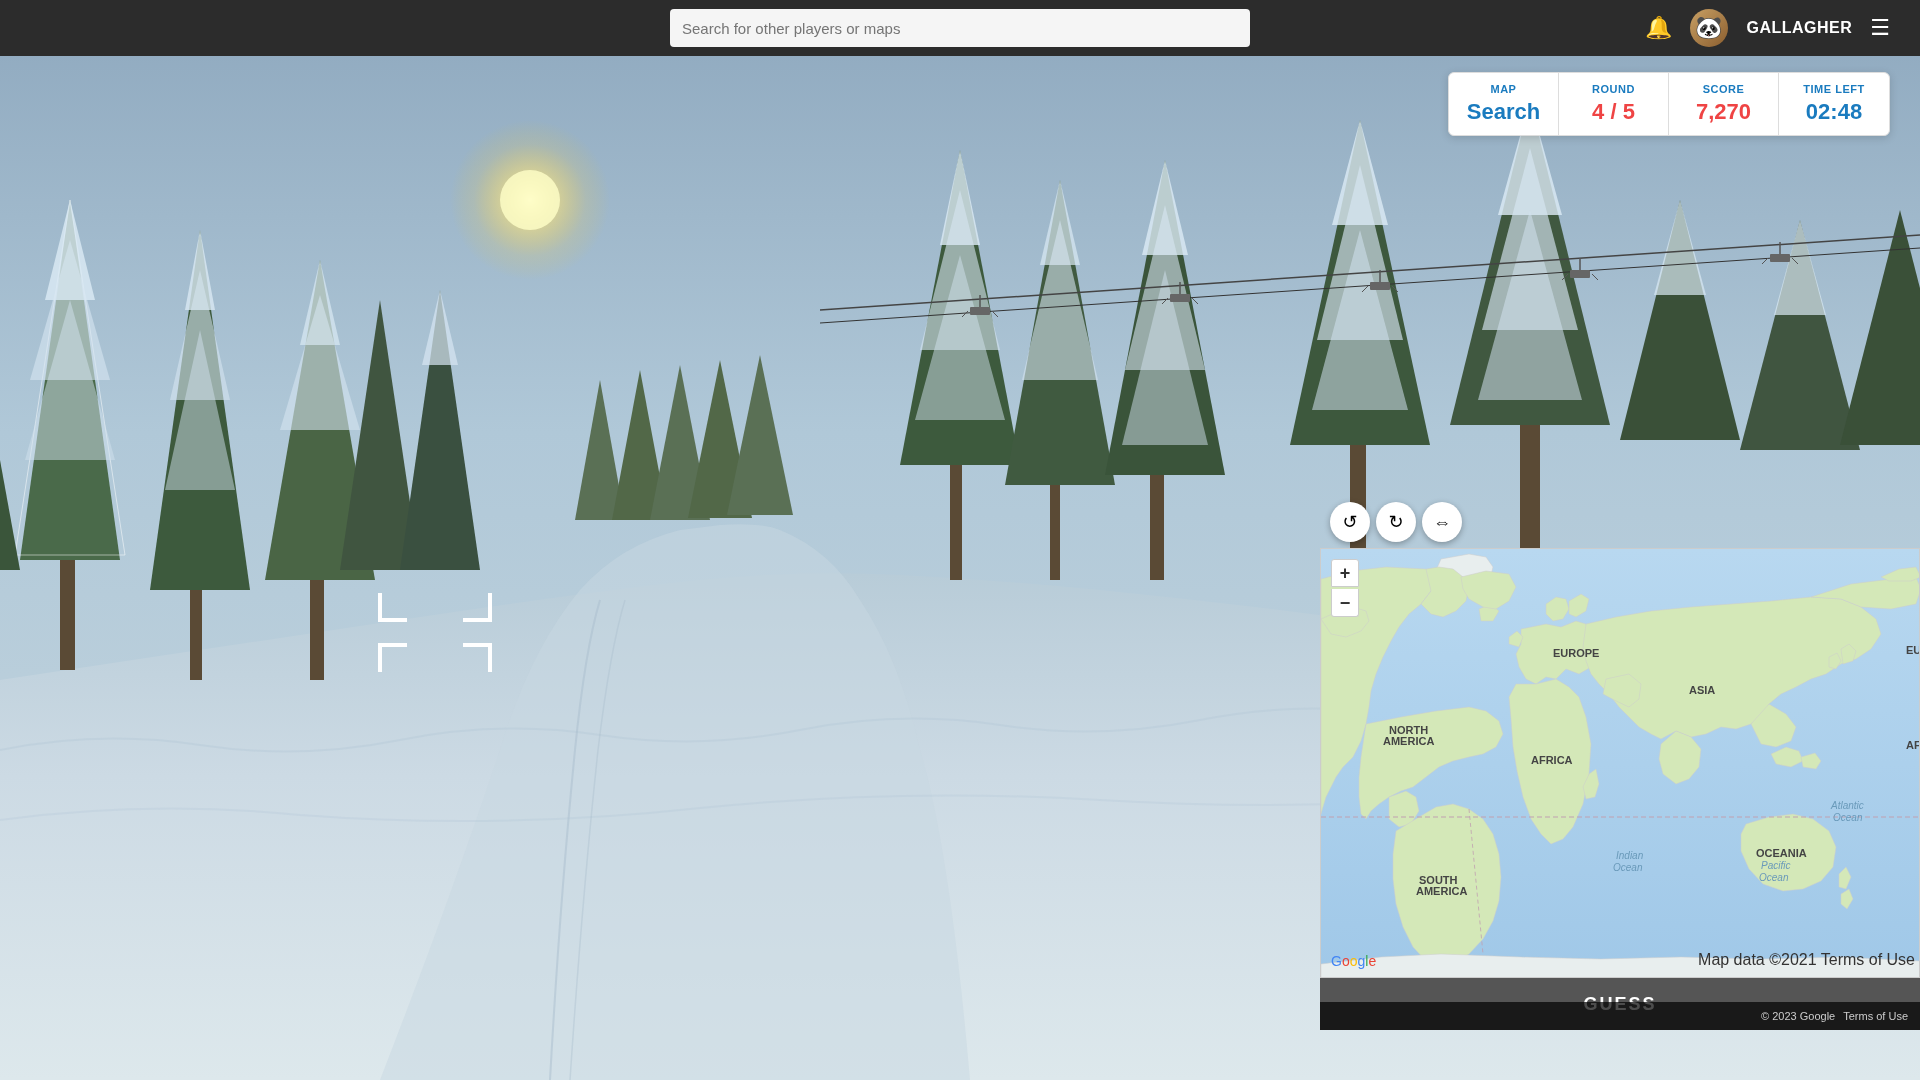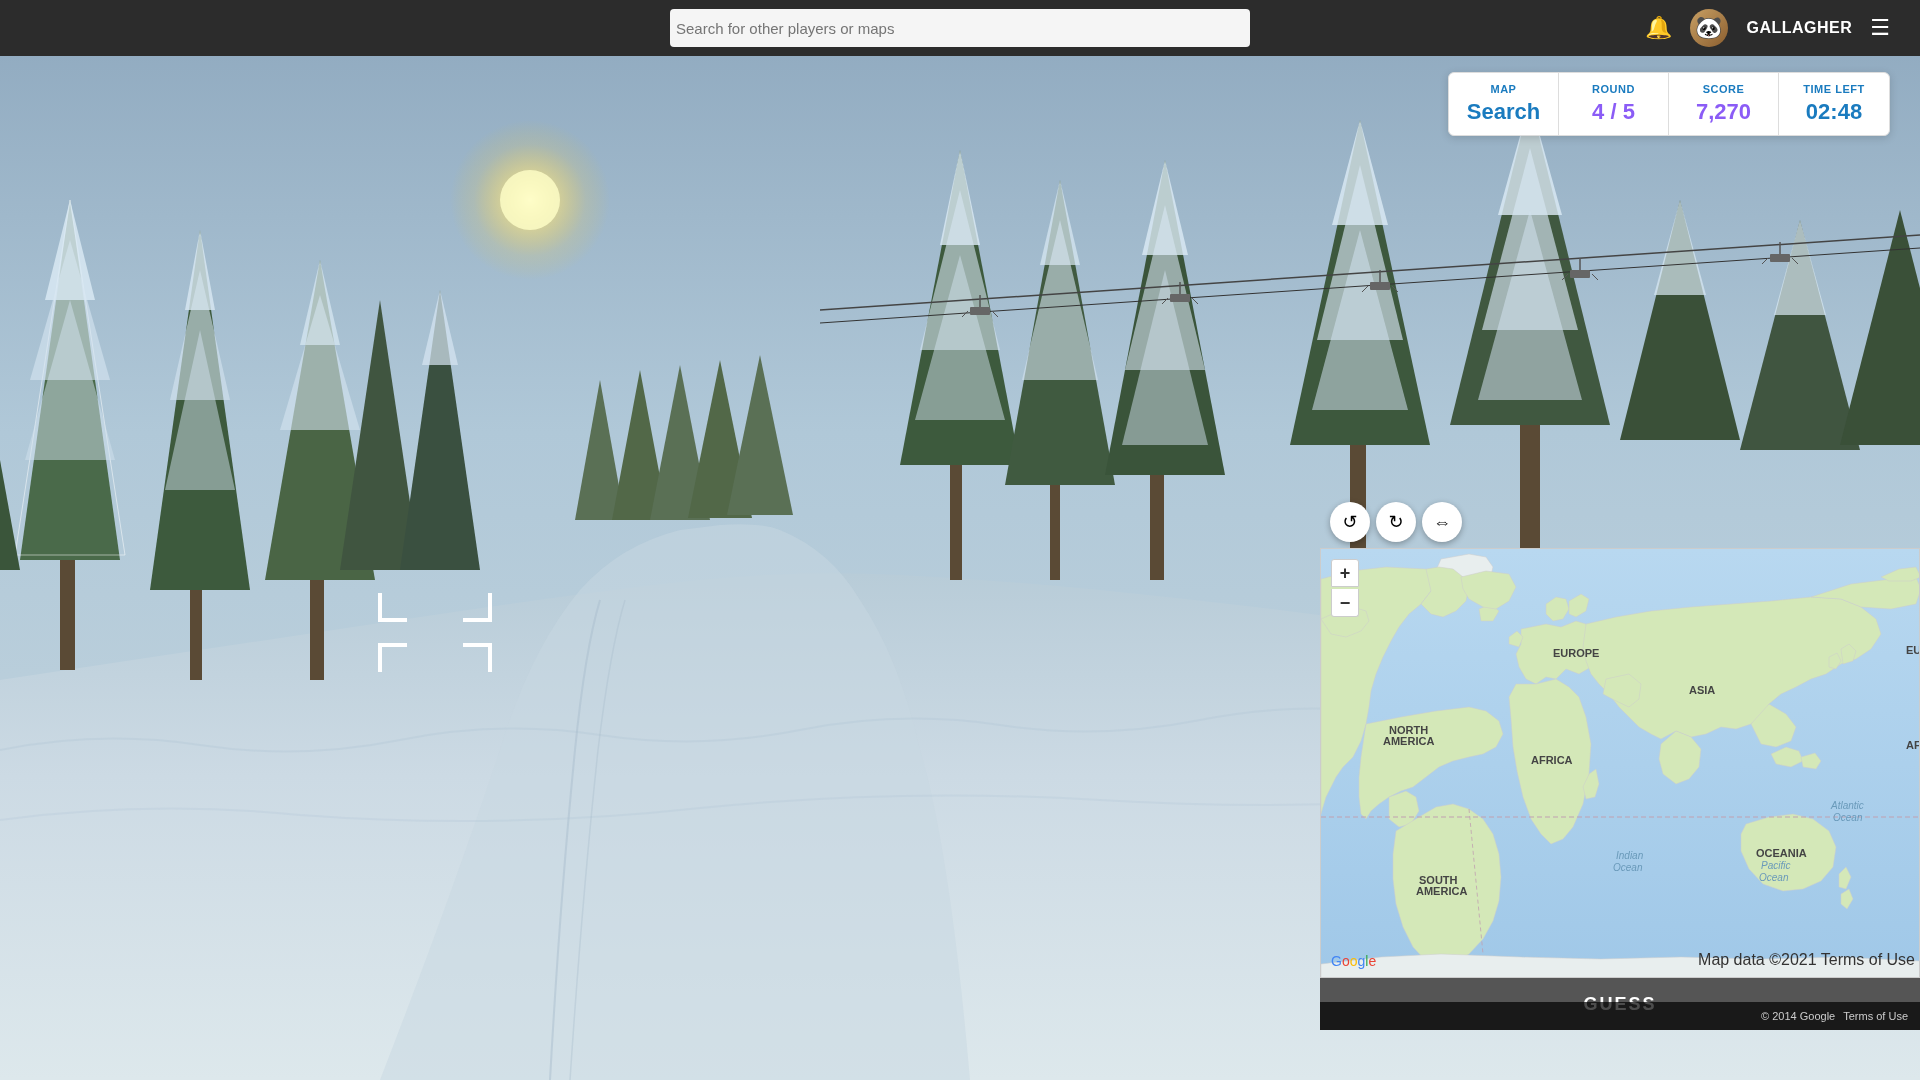--- a/index.html
+++ b/index.html
@@ -18,21 +18,21 @@
     }
     #search-container {
       position: relative;
       width: 580px;
     }
     #search-input {
       width: 100%;
       height: 38px;
       border-radius: 4px;
       border: none;
-      padding: 0 6px;
+      padding: 0 12px;
       font-size: 15px;
       color: #6d28d9;
       background: #f5f5f5;
       outline: none;
     }
     #topbar-right {
       position: absolute;
       right: 30px;
       display: flex;
       align-items: center;
@@ -124,21 +124,21 @@
       font-size: 11px;
       color: #1a7bbf;
       font-weight: bold;
       letter-spacing: 0.5px;
       text-transform: uppercase;
       margin-bottom: 4px;
     }
     .info-value {
       font-size: 22px;
       font-weight: bold;
-      color: #8b5cf6;
+      color: #ef4444;
     }
     .info-value.blue {
       color: #1a7bbf;
     }
 
     
     #map-area {
       position: absolute;
       bottom: 50px;
       right: 0;
@@ -581,16 +581,16 @@
         <a href="#">Terms of Use</a>
       </div>
     </div>
   </div>
 
   
   <button id="guess-btn">GUESS</button>
 
   
   <div id="bottom-bar">
-    <span>© 2014 Google</span>
+    <span>© 2023 Google</span>
     <a href="#">Terms of Use</a>
   </div>
 </div>
 
 </body></html>

